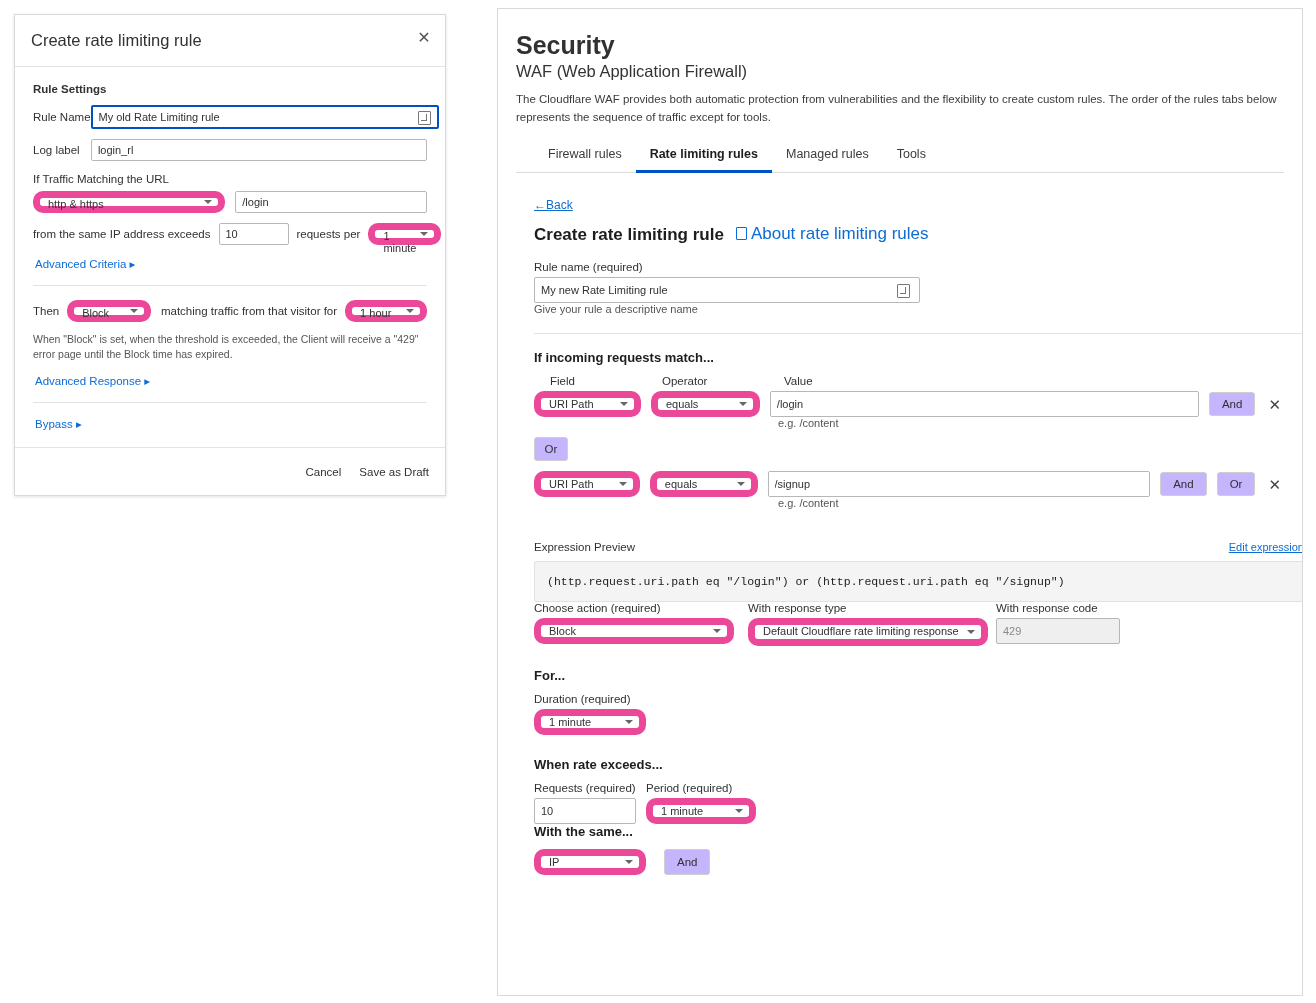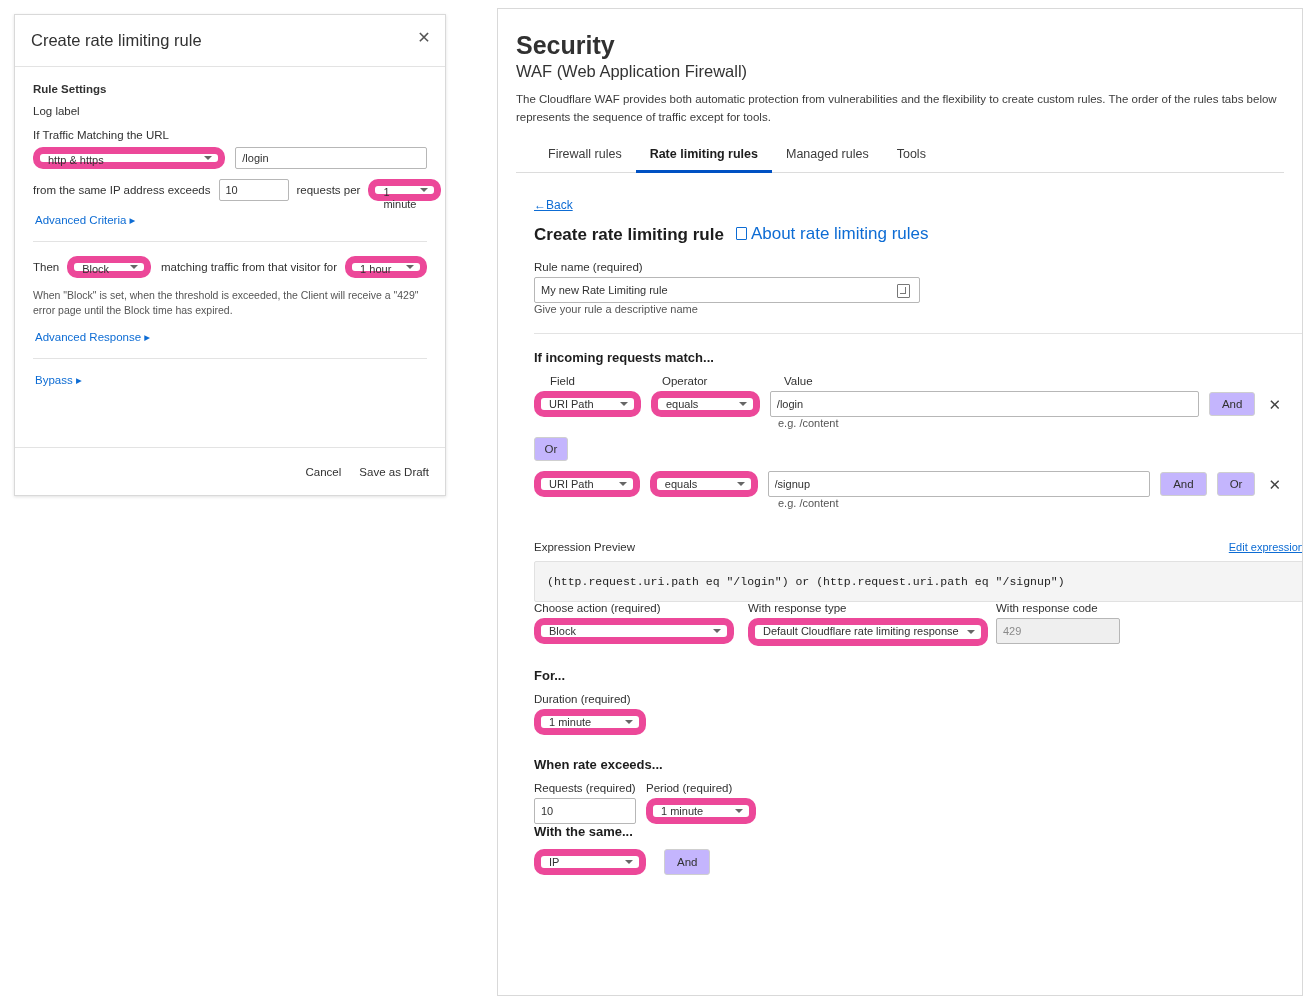--- a/index.html
+++ b/index.html
@@ -327,23 +327,31 @@
 
   <div class="modal-header">
     <span class="modal-title">Create rate limiting rule</span>
     <span class="modal-close">✕</span>
   </div>
 
   <div class="modal-body">
 
     <div class="section-title">Rule Settings</div>
 
+    <div class="row">
+      <span class="lbl" style="width:60px">Rule Name</span>
+      <div style="position:relative; width:348px;">
+        <input class="txt focused" style="width: 348px; height: 24px;" value="My old Rate Limiting rule">
+        <span style="position:absolute; right:8px; top:6px;" class="copy-icon"></span>
+      </div>
+    </div>
 
     <div class="row">
       <span class="lbl" style="width:60px">Log label</span>
+      <input class="txt" style="width: 348px;" value="login_rl">
     </div>
 
     <div class="lbl" style="margin:12px 0 6px 0;">If Traffic Matching the URL</div>
     <div class="row">
       <div class="sel" style="width:196px; margin-right:10px;">
         <span>http &amp; https</span>
         <span class="caret"></span>
       </div>
       <input class="txt" style="width: 196px;" value="/login">
     </div>

